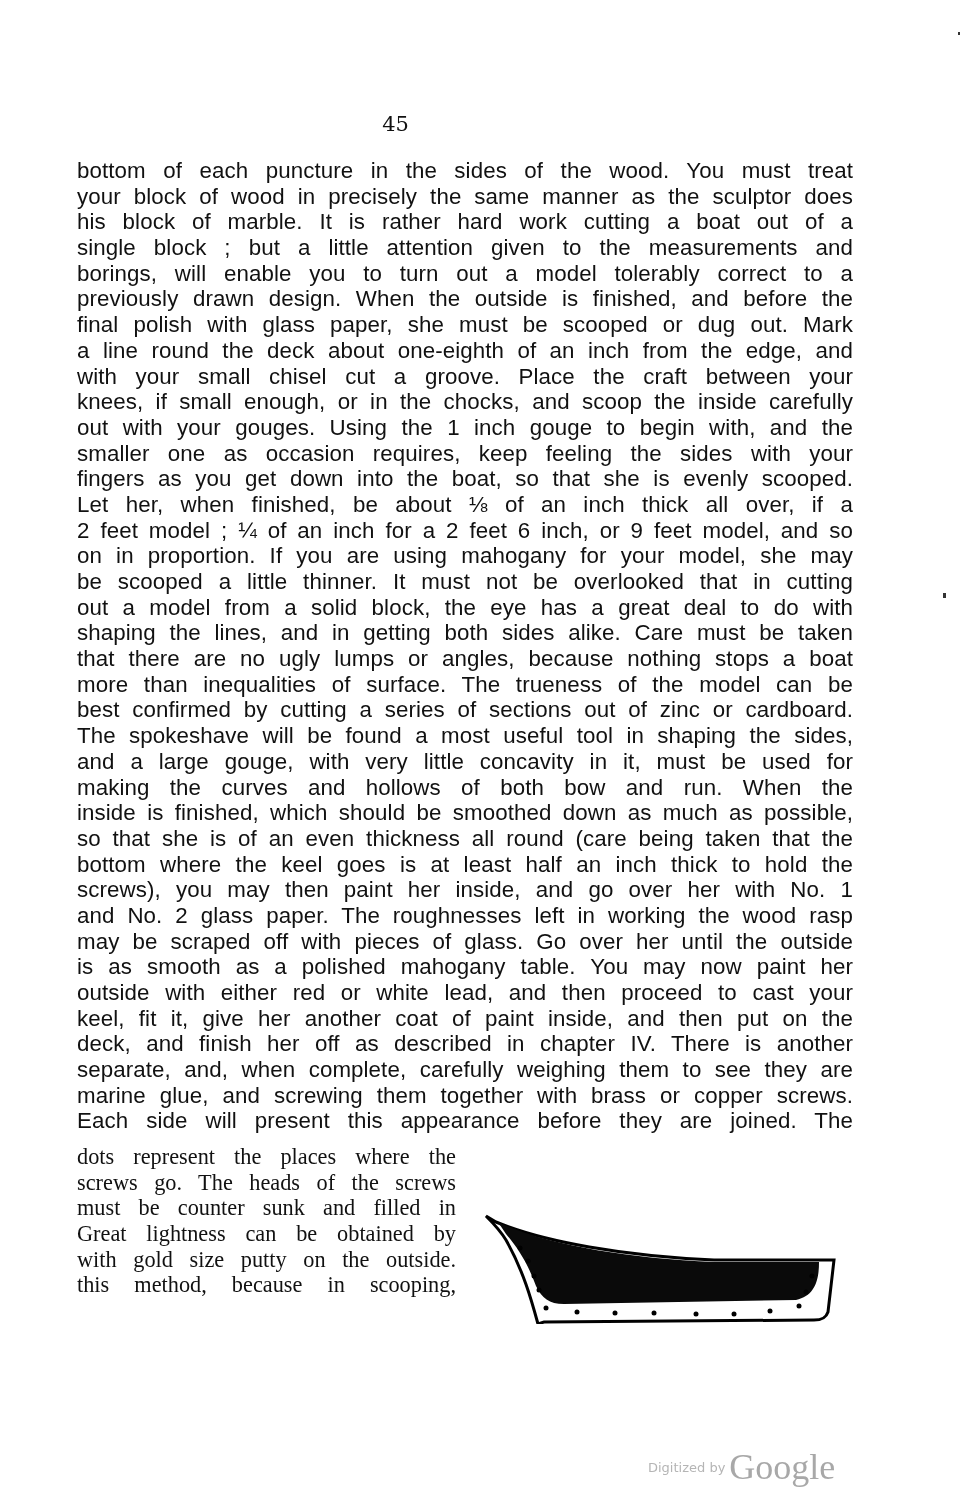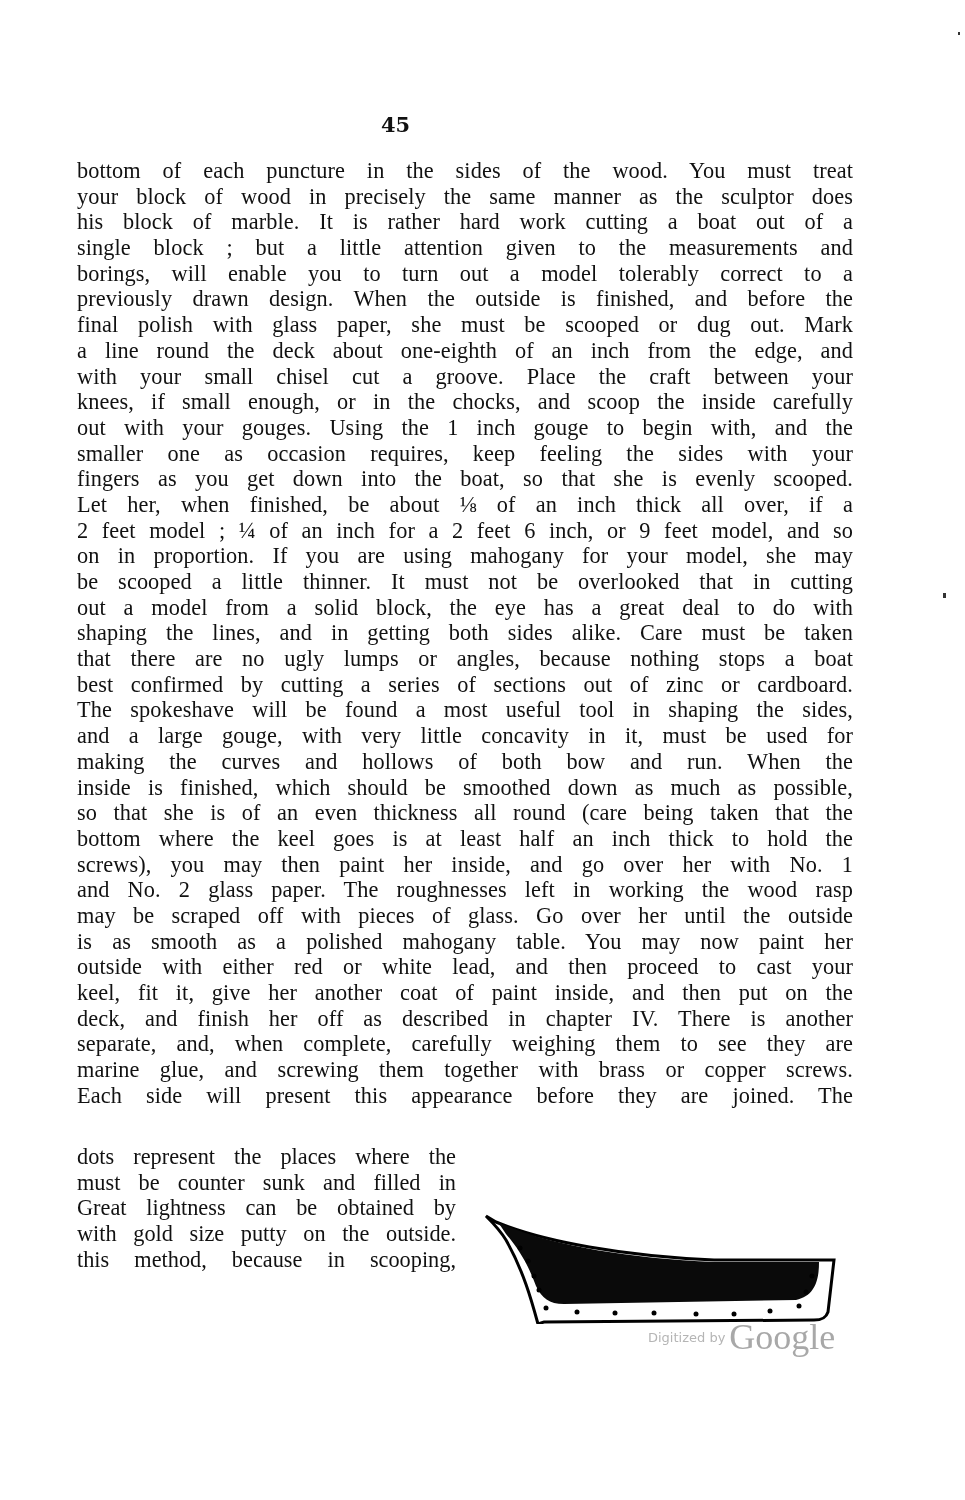--- a/index.html
+++ b/index.html
@@ -1,26 +1,26 @@
 <!DOCTYPE html>
 <html><head>
 <meta charset="utf-8">
 <style>
   html, body { margin:0; padding:0; background:#ffffff; }
   body { width:965px; height:1500px; position:relative; overflow:hidden; }
   .page-number { position:absolute; left:0; width:791px; top:112px; text-align:center;
-    font-family:"DejaVu Serif", serif; font-weight:bold; font-size:21px; color:#111; }
+    font-family:"DejaVu Serif", serif; font-weight:normal; font-size:21px; color:#111; }
   .text-block { position:absolute; left:77px; width:776px; top:158px;
-    font-family:Liberation Serif, serif; font-size:22.3px; line-height:25.7px; color:#111;
+    font-family:Liberation Sans, sans-serif; font-size:22.3px; line-height:25.7px; color:#111;
     letter-spacing:0.1px; }
   .line { display:block; white-space:nowrap; text-align:justify; text-align-last:justify; height:25.7px; }
   .narrow { position:absolute; left:77px; width:379px; top:1144px;
     font-family:"Liberation Serif", serif; font-size:22.3px; line-height:25.7px; color:#111; }
   .boat { position:absolute; left:484px; top:1212px; width:356px; height:112px; }
-  .google { position:absolute; left:648px; top:1316px; color:#b5b5b5; }
+  .google { position:absolute; left:648px; top:1446px; color:#b5b5b5; }
   .google .small { font-family:"DejaVu Sans", sans-serif; font-size:13px; vertical-align:middle; }
   .google .big { font-family:"Liberation Serif", serif; font-size:36px; vertical-align:middle; color:#a8a8a8; }
   .margin-mark { position:absolute; width:3px; height:5px; background:#333; }
 </style>
 </head>
 <body>
 
 <div class="page-number">45</div>
 
 <div class="text-block" id="body-text">
@@ -37,20 +37,21 @@
     <span class="line">out with your gouges.  Using the 1 inch gouge to begin with, and the</span>
     <span class="line">smaller one as occasion requires, keep feeling the sides with your</span>
     <span class="line">fingers as you get down into the boat, so that she is evenly scooped.</span>
     <span class="line">Let her, when finished, be about ⅛ of an inch thick all over, if a</span>
     <span class="line">2 feet model ; ¼ of an inch for a 2 feet 6 inch, or 9 feet model, and so</span>
     <span class="line">on in proportion.  If you are using mahogany for your model, she may</span>
     <span class="line">be scooped a little thinner.  It must not be overlooked that in cutting</span>
     <span class="line">out a model from a solid block, the eye has a great deal to do with</span>
     <span class="line">shaping the lines, and in getting both sides alike.  Care must be taken</span>
     <span class="line">that there are no ugly lumps or angles, because nothing stops a boat</span>
+    <span class="line">more than inequalities of surface.  The trueness of the model can be</span>
     <span class="line">best confirmed by cutting a series of sections out of zinc or cardboard.</span>
     <span class="line">The spokeshave will be found a most useful tool in shaping the sides,</span>
     <span class="line">and a large gouge, with very little concavity in it, must be used for</span>
     <span class="line">making the curves and hollows of both bow and run.  When the</span>
     <span class="line">inside is finished, which should be smoothed down as much as possible,</span>
     <span class="line">so that she is of an even thickness all round (care being taken that the</span>
     <span class="line">bottom where the keel goes is at least half an inch thick to hold the</span>
     <span class="line">screws), you may then paint her inside, and go over her with No. 1</span>
     <span class="line">and No. 2 glass paper.  The roughnesses left in working the wood rasp</span>
     <span class="line">may be scraped off with pieces of glass.  Go over her until the outside</span>
@@ -58,20 +59,21 @@
     <span class="line">outside with either red or white lead, and then proceed to cast your</span>
     <span class="line">keel, fit it, give her another coat of paint inside, and then put on the</span>
     <span class="line">deck, and finish her off as described in chapter IV.  There is another</span>
     <span class="line">separate, and, when complete, carefully weighing them to see they are</span>
     <span class="line">marine glue, and screwing them together with brass or copper screws.</span>
     <span class="line">Each side will present this appearance before they are joined.  The</span>
   </div>
 
 <div class="narrow" id="narrow-text">
     <span class="line">dots represent the places where the</span>
+    <span class="line">screws go.  The heads of the screws</span>
     <span class="line">must be counter sunk and filled in</span>
     <span class="line">Great lightness can be obtained by</span>
     <span class="line">with gold size putty on the outside.</span>
     <span class="line">this method, because in scooping,</span>
   </div>
 
 <svg class="boat" viewBox="0 0 356 112">
 
   <path d="M2,4 L12,10 C60,30 140,44 230,48 L350,48 L344,100 C342,106 338,108 330,108 L60,110 L54,112 C48,90 40,60 22,28 C16,18 10,12 2,4 Z" fill="#fff" stroke="#000" stroke-width="3"></path>
 

